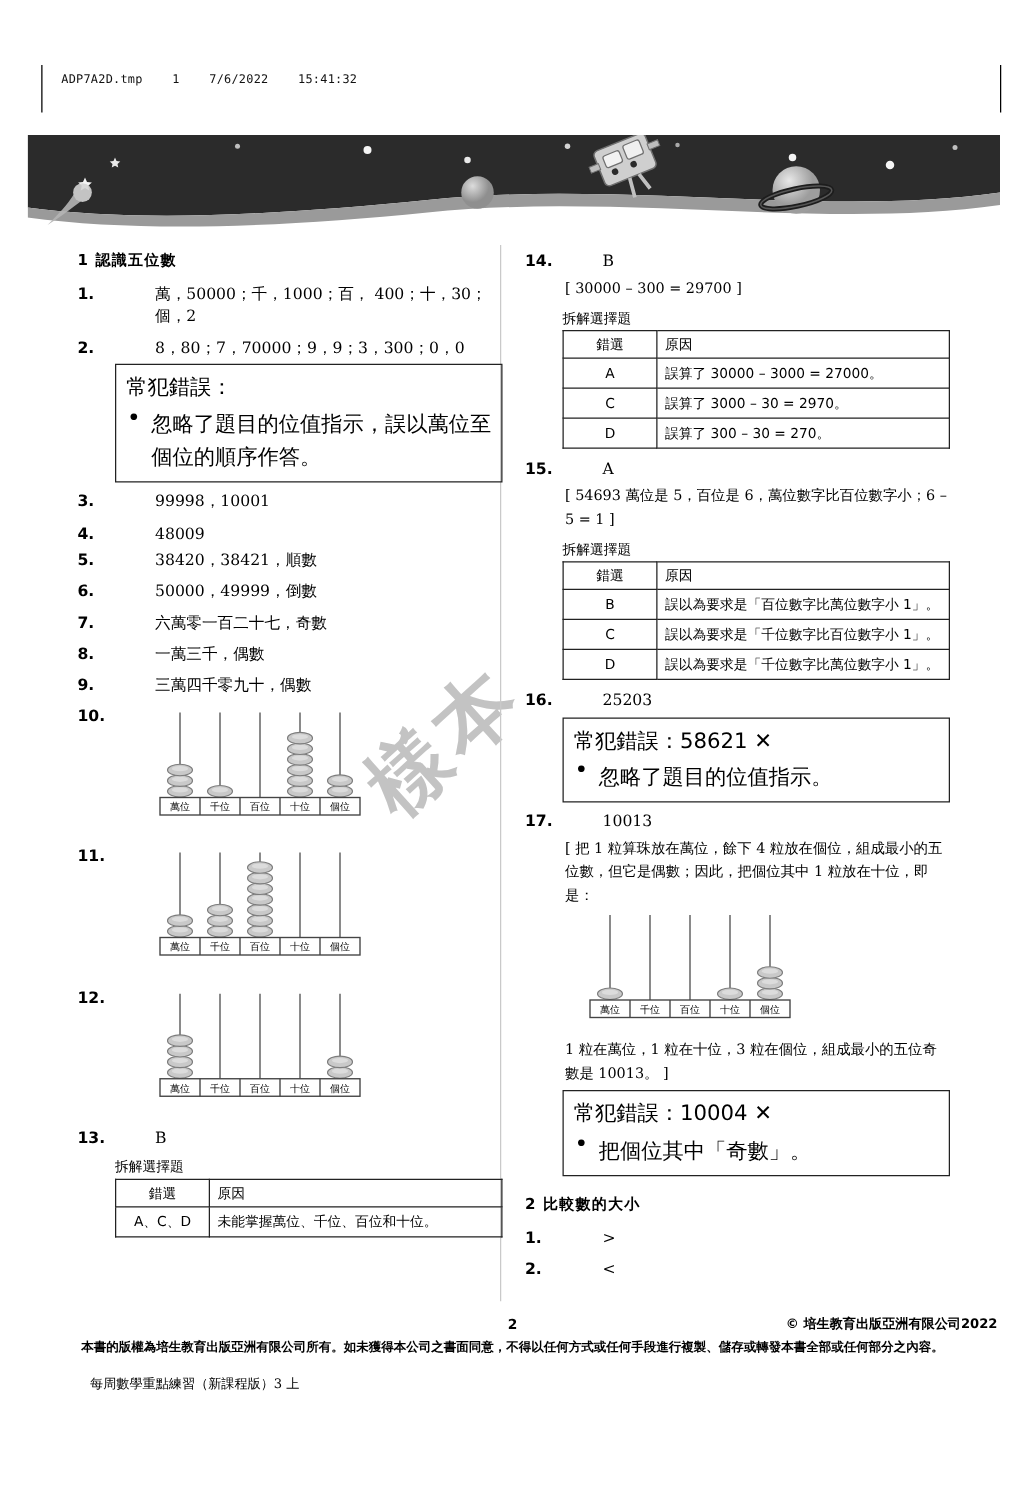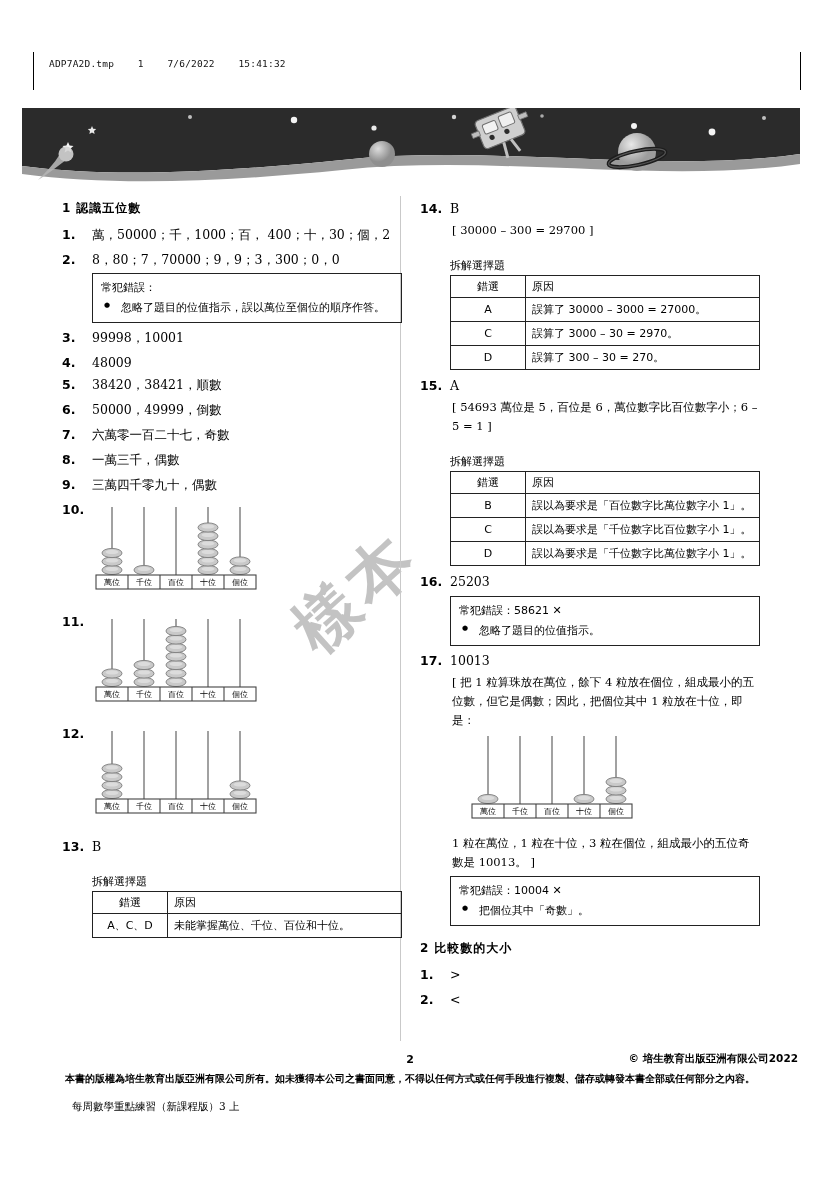--- a/index.html
+++ b/index.html
@@ -37,43 +37,43 @@
   .col-left{left:62px;}
   .col-right{left:420px;}
   .colrule{position:absolute;left:400px;top:196px;width:1px;height:845px;background:#c9c9c9;}
 
   
   .sec-h{font-size:12px;font-weight:700;margin:0 0 9px 0;letter-spacing:1px;}
   .sec-h .num{margin-right:5px;}
   .sec2{margin-top:14px;}
 
   
-  .item{display:flex;margin-bottom:7px;align-items:flex-start;}
+  .item{display:flex;margin-bottom:7px;align-items:flex-start;gap:32px;}
   .item .idx{
     width:30px;min-width:30px;font-size:12.5px;font-weight:700;
     text-align:left;padding-top:1px;
   }
   .item .body{flex:1;font-size:12.5px;line-height:1.45;
     font-family:"DejaVu Serif","Liberation Serif",serif;}
   .bracket{font-size:11.5px;line-height:1.65;margin-top:2px;
     font-family:"DejaVu Serif","Liberation Serif",serif;padding-left:2px;}
   .tight{margin-bottom:3px;}
 
   
   .mbox{
     border:1px solid #222;padding:5px 8px 6px 8px;margin:4px 0 6px 0;
-    font-size:11px;line-height:1.55;
+    font-size:17px;line-height:1.55;
   }
   .mbox .hd{margin-bottom:3px;}
   .mbox ul{margin:0;padding:0;list-style:none;}
   .mbox li{position:relative;padding-left:20px;}
   .mbox li::before{content:"\25CF";position:absolute;left:3px;top:0;font-size:7px;line-height:1.9;}
 
   
-  .tlabel{font-size:11px;margin:18px 0 2px 0;font-family:Liberation Serif, serif;}
+  .tlabel{font-size:11px;margin:7px 0 2px 0;font-family:Liberation Serif, serif;}
   table.mcq{border-collapse:collapse;width:100%;font-size:11px;}
   table.mcq th,table.mcq td{border:1px solid #222;padding:3px 6px;vertical-align:middle;}
   table.mcq th{font-weight:400;text-align:left;}
   table.mcq th.c1,table.mcq td.c1{width:62px;text-align:center;}
   table.mcq td.reason{line-height:1.55;}
 
   
   .abacus{margin:2px 0 4px 0;}
 
   

